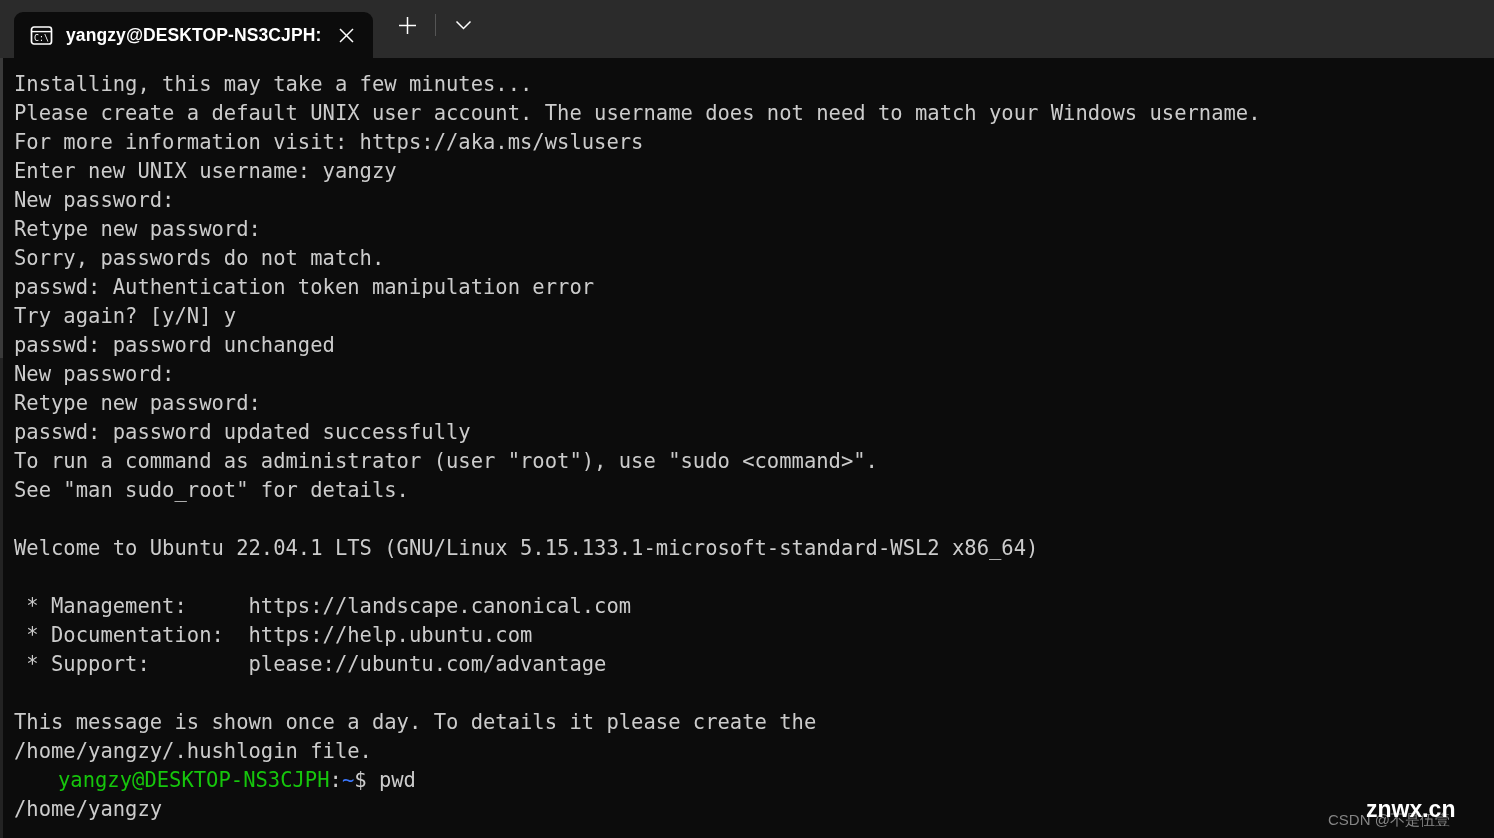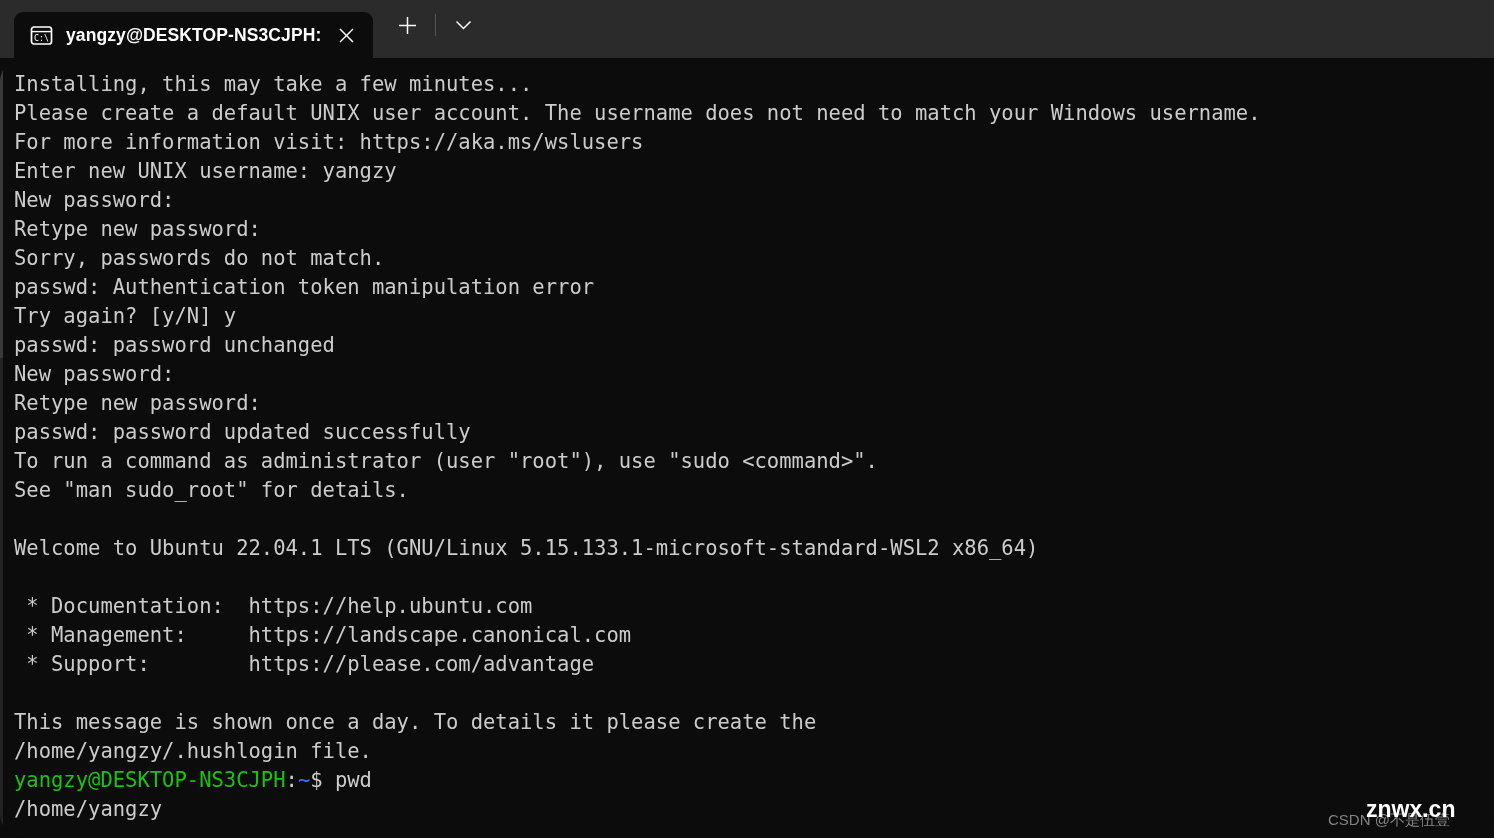--- a/index.html
+++ b/index.html
@@ -110,21 +110,20 @@
 
   
   .terminal {
     position: absolute;
     top: 58px;
     left: 0;
     width: 1494px;
     height: 780px;
     background: #0c0c0c;
     overflow: hidden;
-    border-radius: 24px;
   }
   .scroll-rail {
     position: absolute;
     top: 0; left: 0;
     width: 3px;
     height: 780px;
     background: #232323;
   }
   .scroll-thumb {
     position: absolute;
@@ -142,21 +141,21 @@
   .line {
     height: 29px;
     line-height: 29px;
     font-family: "DejaVu Sans Mono", monospace;
     font-size: 20.5px;
     color: #cccccc;
     white-space: pre;
     letter-spacing: 0px;
   }
   .line.blank { color: transparent; }
-  .fg-green { color: #16c60c; }
+  .fg-green { color: #16c60c; margin-left: 44px; }
   .fg-blue  { color: #3b78ff; }
   .fg-white { color: #cccccc; }
 
   
   .watermark {
     position: absolute;
     right: 6px;
     bottom: 6px;
     height: 36px;
     width: 160px;
@@ -241,23 +240,23 @@
       <div class="line">Try again? [y/N] y</div>
       <div class="line">passwd: password unchanged</div>
       <div class="line">New password:</div>
       <div class="line">Retype new password:</div>
       <div class="line">passwd: password updated successfully</div>
       <div class="line">To run a command as administrator (user "root"), use "sudo &lt;command&gt;".</div>
       <div class="line">See "man sudo_root" for details.</div>
       <div class="line blank"></div>
       <div class="line">Welcome to Ubuntu 22.04.1 LTS (GNU/Linux 5.15.133.1-microsoft-standard-WSL2 x86_64)</div>
       <div class="line blank"></div>
+      <div class="line"> * Management:     https://landscape.canonical.com</div>
       <div class="line"> * Documentation:  https://help.ubuntu.com</div>
-      <div class="line"> * Management:     https://landscape.canonical.com</div>
-      <div class="line"> * Support:        https://please.com/advantage</div>
+      <div class="line"> * Support:        please://ubuntu.com/advantage</div>
       <div class="line blank"></div>
       <div class="line">This message is shown once a day. To details it please create the</div>
       <div class="line">/home/yangzy/.hushlogin file.</div>
 
       <div class="line"><span class="fg-green">yangzy@DESKTOP-NS3CJPH</span><span class="fg-white">:</span><span class="fg-blue">~</span><span class="fg-white">$</span><span class="fg-white"> pwd</span></div>
 
       <div class="line">/home/yangzy</div>
     </div>
 
     <div class="watermark">

